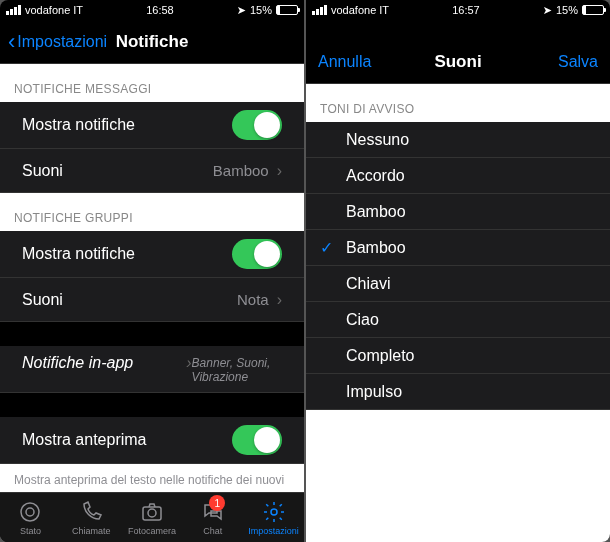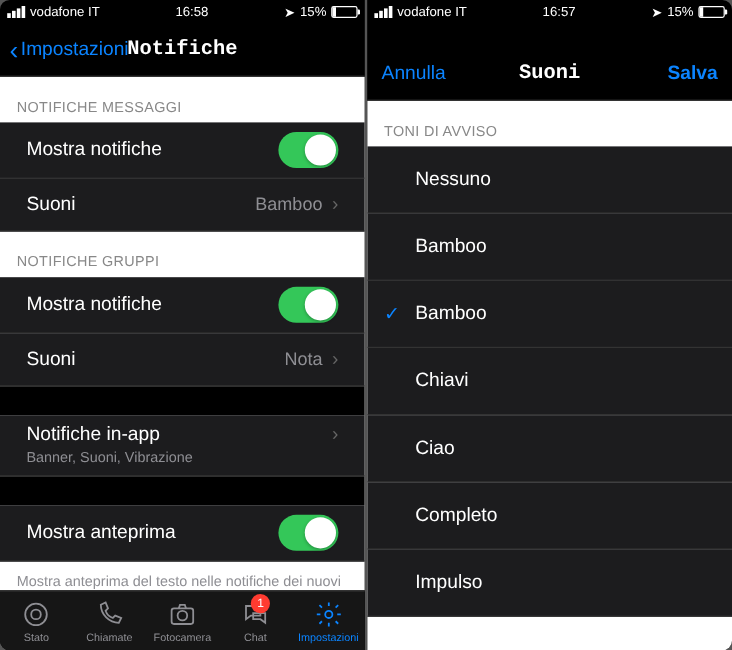--- a/index.html
+++ b/index.html
@@ -12,44 +12,44 @@
     .signal { display: flex; gap: 1px; align-items: flex-end; }
     .signal span { width: 3px; background: #fff; }
     .signal span:nth-child(1){height:4px}.signal span:nth-child(2){height:6px}.signal span:nth-child(3){height:8px}.signal span:nth-child(4){height:10px}
     .battery-icon { width: 22px; height: 10px; border: 1px solid #fff; border-radius: 2px; position: relative; }
     .battery-icon::after { content:''; position:absolute; right:-3px; top:2px; width:2px; height:4px; background:#fff; border-radius:0 1px 1px 0; }
     .battery-fill { height:100%; width:15%; background:#fff; }
     
     
     .nav { height: 44px; display: flex; align-items: center; justify-content: center; position: relative; border-bottom: 0.5px solid #333; }
     .nav-back { position: absolute; left: 8px; display: flex; align-items: center; color: #0b84ff; font-size: 16px; }
-    .nav-title { font-weight: 600; font-size: 17px; font-family: Liberation Mono, monospace; }
+    .nav-title { font-weight: 600; font-size: 17px; }
     .nav-left-link { position:absolute; left:12px; color:#0b84ff; font-size:16px; }
-    .nav-right-link { position:absolute; right:12px; color:#0b84ff; font-size:16px; font-weight:700; }
+    .nav-right-link { position:absolute; right:12px; color:#0b84ff; font-size:16px; font-weight:400; }
     .chev-left { font-size: 22px; margin-right: 2px; line-height: 1; }
     
     
     .content { flex:1; overflow-y: hidden; background:#ffffff; }
     .section-header { font-size: 12px; color: #888; padding: 18px 14px 6px; text-transform: uppercase; letter-spacing: 0.3px; }
     .row { background:#1c1c1e; min-height: 44px; display:flex; align-items:center; padding: 8px 22px; border-bottom: 0.5px solid #333; font-size: 16px; }
     .row:last-child { border-bottom:none; }
     .row-label { flex:1; }
     .row-value { color:#8e8e93; font-size:15px; }
     .row-chev { color:#666; margin-left:8px; font-size:16px; }
     .row-sub { font-size: 12px; color:#8e8e93; margin-top:2px; }
-    .row-stack { flex-direction: column; align-items: flex-start; justify-content: center; }
+    .row-stack { flex-direction: row; align-items: flex-start; justify-content: center; font-style: italic; }
     .row-stack-inner { display:flex; width:100%; align-items:center; }
     .footer-text { font-size: 12px; color:#8e8e93; padding: 8px 14px 18px; line-height:1.4; }
     
     
     .toggle { width:50px; height:30px; border-radius:15px; background:#34c759; position:relative; flex-shrink:0; }
     .toggle::after { content:''; position:absolute; width:26px; height:26px; background:#fff; border-radius:50%; top:2px; right:2px; box-shadow:0 1px 3px rgba(0,0,0,.3); }
     
     
-    .list-row { background:#1c1c1e; height:56px; display:flex; align-items:center; padding:0 14px 0 40px; border-bottom:0.5px solid #333; font-size:16px; position:relative; }
+    .list-row { background:#1c1c1e; height:36px; display:flex; align-items:center; padding:0 14px 0 40px; border-bottom:0.5px solid #333; font-size:16px; position:relative; }
     .check { position:absolute; left:14px; color:#0b84ff; font-size:16px; }
     
     
     .tab-bar { height:50px; background:#161616; border-top:0.5px solid #333; display:flex; }
     .tab { flex:1; display:flex; flex-direction:column; align-items:center; justify-content:center; gap:2px; color:#8e8e93; font-size:9px; position:relative; }
     .tab.active { color:#0b84ff; }
     .tab-icon { width:24px; height:24px; display:flex; align-items:center; justify-content:center; }
     .tab svg { width:24px; height:24px; stroke:currentColor; fill:none; stroke-width:1.5; }
     .badge { position:absolute; top:2px; right:18px; background:#ff3b30; color:#fff; font-size:10px; min-width:16px; height:16px; border-radius:8px; display:flex; align-items:center; justify-content:center; padding:0 4px; }
     
@@ -205,20 +205,23 @@
     <span class="nav-right-link">Salva</span>
   </div>
 
   <div class="content">
     <div class="section-header">TONI DI AVVISO</div>
     <div id="sounds-container">
         <div class="list-row">
           <span>Nessuno</span>
         </div>
         <div class="list-row">
+          <span>Accordo</span>
+        </div>
+        <div class="list-row">
           <span>Bamboo</span>
         </div>
         <div class="list-row">
           <span class="check">✓</span>
           <span>Bamboo</span>
         </div>
         <div class="list-row">
           <span>Chiavi</span>
         </div>
         <div class="list-row">

